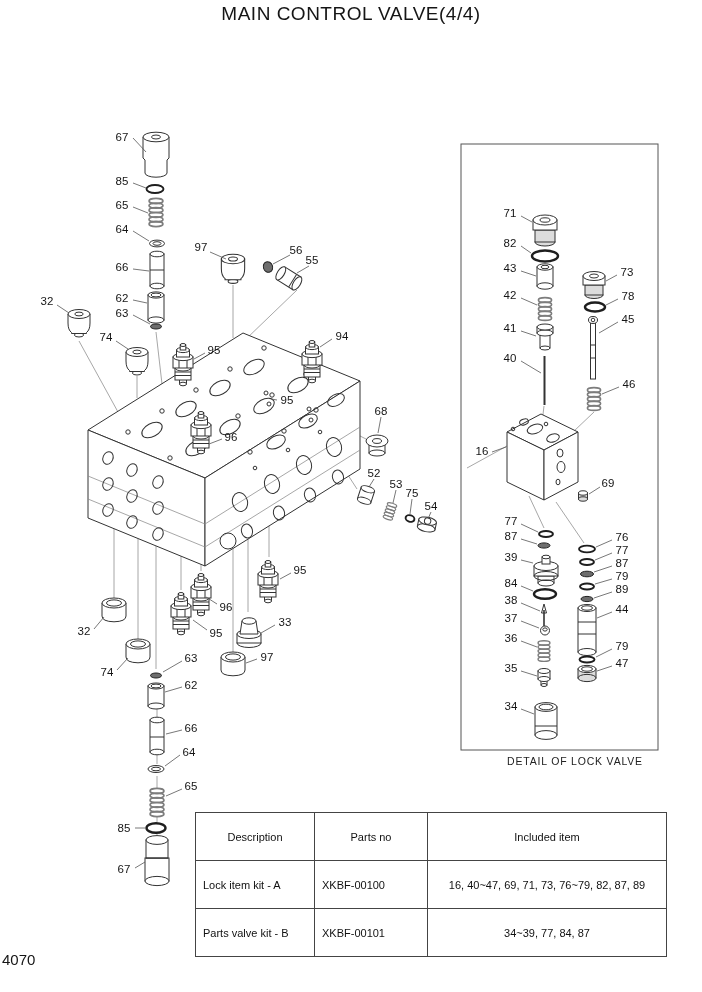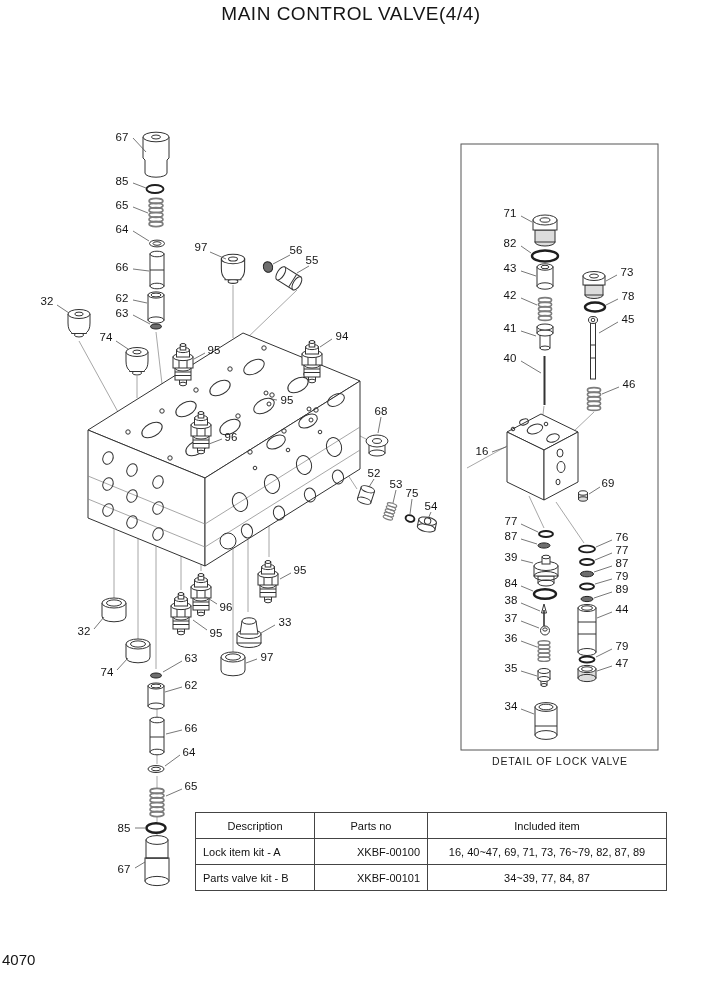--- a/index.html
+++ b/index.html
@@ -1,29 +1,29 @@
 <!DOCTYPE html>
 <html><head>
 <meta charset="utf-8">
 <style>
   html,body{margin:0;padding:0;background:#fff;}
   .page{position:relative;width:702px;height:992px;background:#fff;overflow:hidden;
         font-family:"Liberation Sans",sans-serif;color:#111;border-radius:21px;}
   .title{position:absolute;top:3px;left:0;width:702px;text-align:center;
          font-size:19px;letter-spacing:.5px;color:#151515;}
-  .caption{position:absolute;left:461px;top:755px;width:198px;text-align:center;
+  .caption{position:absolute;left:476px;top:755px;width:198px;text-align:center;
            font-size:10.5px;letter-spacing:.8px;color:#222;}
   .pagenum{position:absolute;left:2px;top:951px;font-size:15px;color:#151515;}
   table.kits{position:absolute;left:195px;top:812px;border-collapse:collapse;
              font-size:11px;color:#111;}
-  table.kits th,table.kits td{border:1px solid #444;height:19px;padding:3px 7px;
+  table.kits th,table.kits td{border:1px solid #444;height:19px;padding:14px 7px;
              font-weight:normal;white-space:nowrap;}
   table.kits th{text-align:center;}
   .c-desc{width:104px;text-align:left;}
-  .c-part{width:98px;text-align:right;}
+  .c-part{width:98px;text-align:left;}
   .c-items{width:224px;text-align:center;}
   
   .part{fill:#fff;stroke:#333;stroke-width:1;}
   .partg{fill:#dcdcdc;stroke:#333;stroke-width:1;}
   .dark{fill:#6e6e6e;stroke:#222;stroke-width:1;}
   .ln{fill:none;stroke:#333;stroke-width:1;}
   .thin{fill:none;stroke:#8a8a8a;stroke-width:.75;}
   .oring{fill:none;stroke:#1e1e1e;stroke-width:2.4;}
   .oring-t{fill:none;stroke:#1e1e1e;stroke-width:1.9;}
   .coil{fill:none;stroke:#7d7d7d;stroke-width:1.6;}

